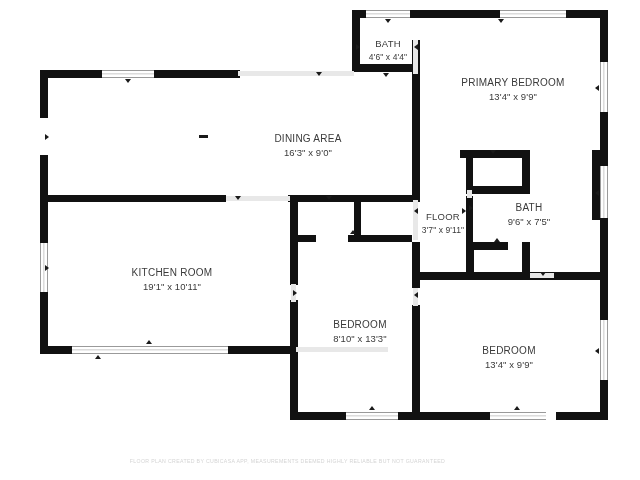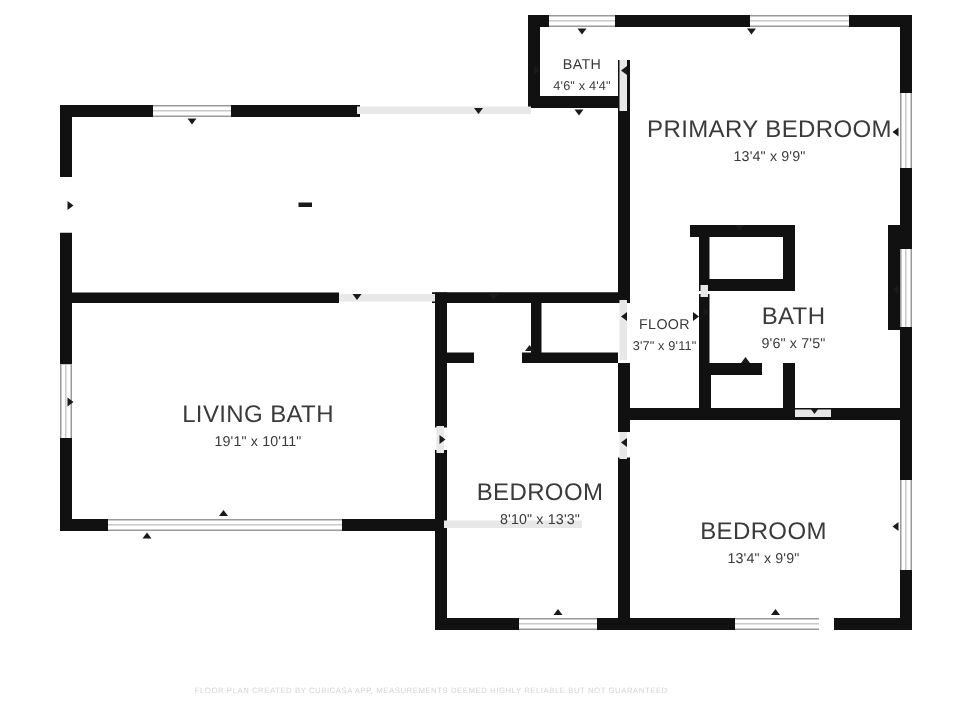--- a/index.html
+++ b/index.html
@@ -110,21 +110,21 @@
     position: absolute;
     text-align: center;
     color: #3a3a3a;
     line-height: 1.35;
     white-space: nowrap;
     transform: translateX(-50%);
     pointer-events: none;
   }
   .room-label .rname {
     display: block;
-    font-size: 16px;
+    font-size: 10px;
     letter-spacing: 0.25px;
     color: #3a3a3a;
   }
   .room-label .rdim {
     display: block;
     font-size: 9.5px;
     letter-spacing: 0.1px;
     color: #3a3a3a;
     margin-top: 1px;
   }
@@ -265,33 +265,37 @@
     <span class="rname">BATH</span>
     <span class="rdim">4'6" x 4'4"</span>
   </div>
 
   <div class="room-label" style="left:513px; top:76px;">
     <span class="rname">PRIMARY BEDROOM</span>
     <span class="rdim">13'4" x 9'9"</span>
   </div>
 
 
+  <div class="room-label" style="left:308px; top:132px;">
+    <span class="rname">DINING AREA</span>
+    <span class="rdim">16'3" x 9'0"</span>
+  </div>
 
   <div class="room-label" style="left:529px; top:201px;">
     <span class="rname">BATH</span>
     <span class="rdim">9'6" x 7'5"</span>
   </div>
 
   <div class="room-label sm" style="left:443px; top:211px;">
     <span class="rname">FLOOR</span>
     <span class="rdim">3'7" x 9'11"</span>
   </div>
 
   <div class="room-label" style="left:172px; top:266px;">
-    <span class="rname">LIVING BATH</span>
+    <span class="rname">KITCHEN ROOM</span>
     <span class="rdim">19'1" x 10'11"</span>
   </div>
 
   <div class="room-label" style="left:360px; top:318px;">
     <span class="rname">BEDROOM</span>
     <span class="rdim">8'10" x 13'3"</span>
   </div>
 
   <div class="room-label" style="left:509px; top:344px;">
     <span class="rname">BEDROOM</span>

